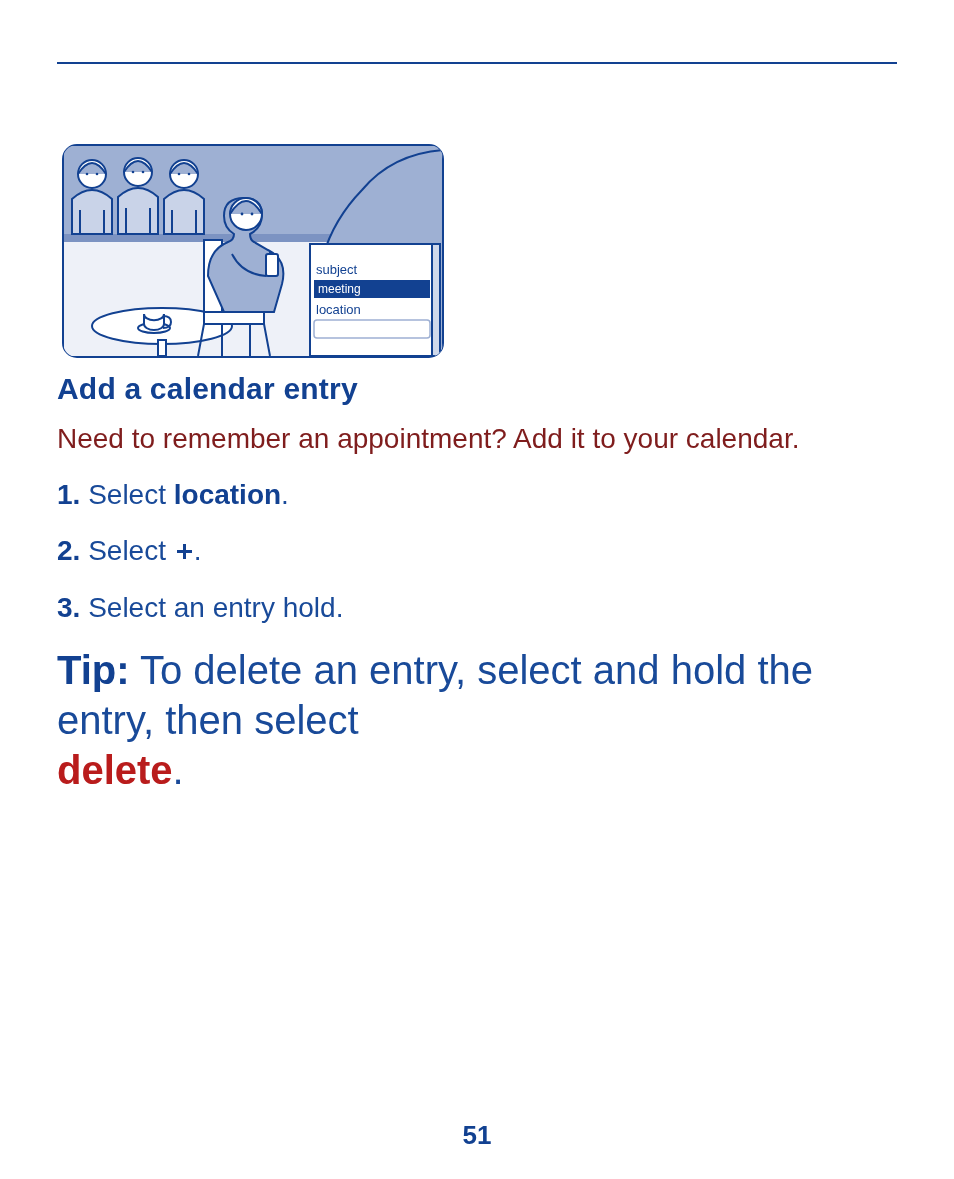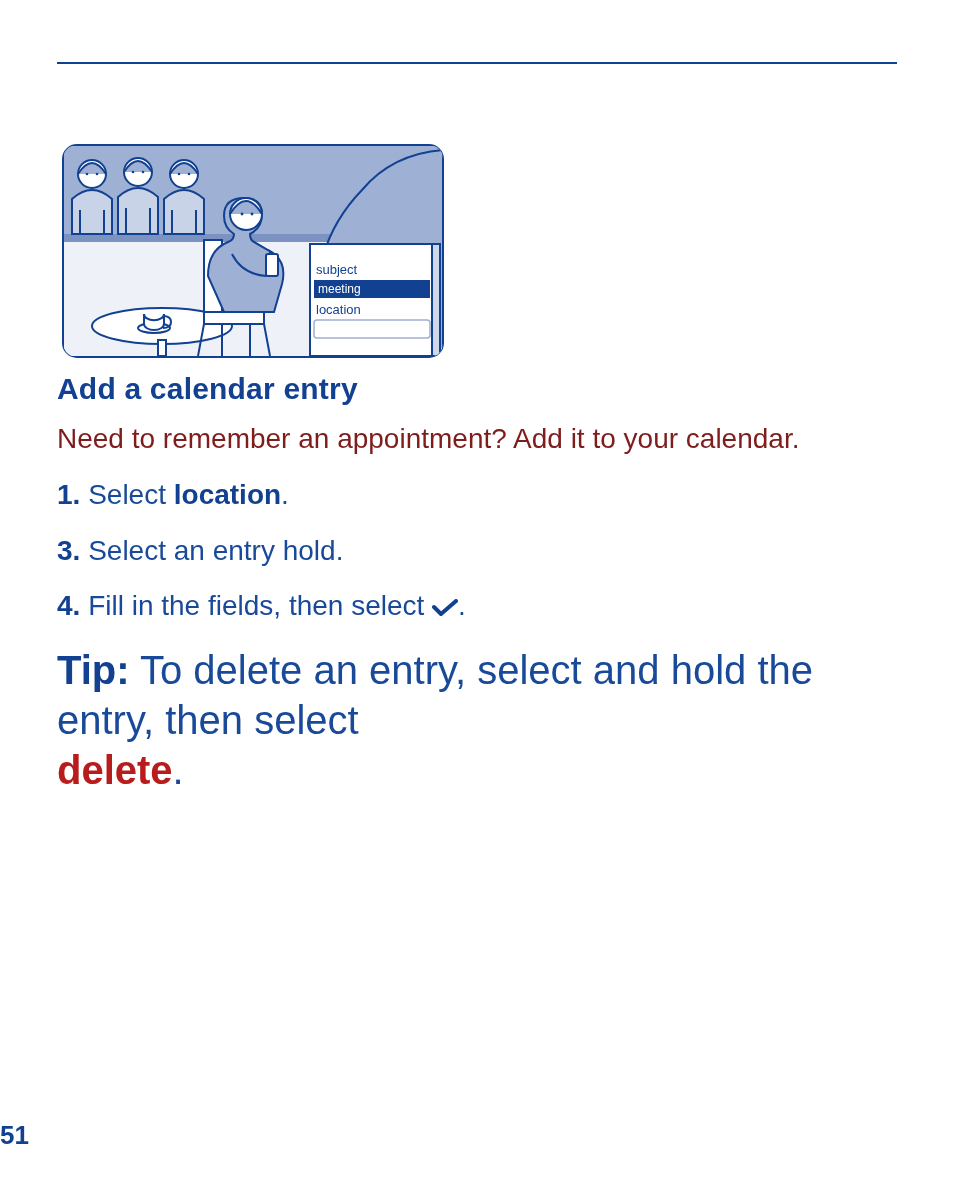--- a/index.html
+++ b/index.html
@@ -57,20 +57,21 @@
   .tip .tiplabel{font-weight:700;color:#124191;}
   .tip .kw{font-weight:700;color:#b91c1c;}
   .inline-icon{
     display:inline-block;
     vertical-align:-2px;
   }
   .page-num{
     position:absolute;
     left:0; right:0;
     top:1120px;
+    text-align:center;
     font-size:26px;
     font-weight:700;
     color:#124191;
   }
 </style>
 </head>
 <body>
 
 <div class="hr-top"></div>
 
@@ -159,29 +160,29 @@
 </div>
 
 <div class="content">
   <h2 class="heading">Add a calendar entry</h2>
   <p class="intro">Need to remember an appointment? Add it to your calendar.</p>
 
   <p class="step">
     <span class="num">1.</span><span> Select </span><span class="kw">location</span><span>.</span>
   </p>
 
+  <p class="step">
+    <span class="num">2.</span><span> Select </span><span class="inline-icon"><svg width="20" height="20" viewBox="0 0 20 20">
+          <path d="M9 2h3v6h6v3h-6v6h-3v-6h-6v-3h6z" fill="#124191"></path>
+        </svg></span><span>.</span>
+  </p>
 
   <p class="step">
     <span class="num">3.</span><span> Select an entry hold.</span>
   </p>
 
-  <p class="step">
-    <span class="num">4.</span><span> Fill in the fields, then select </span><span class="inline-icon"><svg width="26" height="18" viewBox="0 0 26 18">
-          <path d="M2 8 L9 15 L24 2" fill="none" stroke="#124191" stroke-width="4" stroke-linecap="round" stroke-linejoin="round"></path>
-        </svg></span><span>.</span>
-  </p>
 
   <p class="tip">
     <span class="tiplabel">Tip:</span><span> To delete an entry, select and hold the entry, then select </span><br><span class="kw">delete</span><span>.</span>
   </p>
 </div>
 
 <div class="page-num">51</div>
 
 </body></html>

